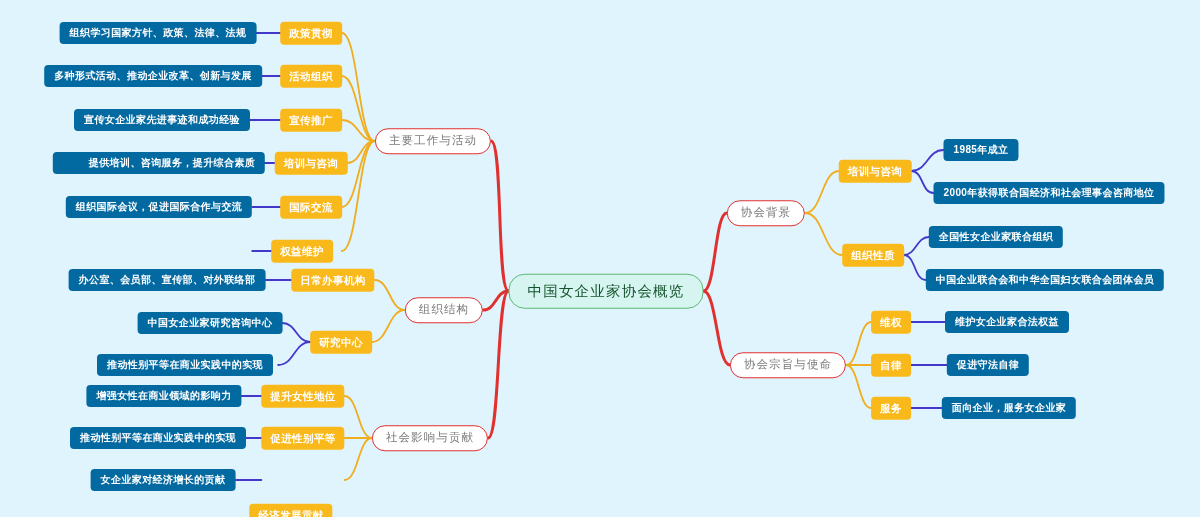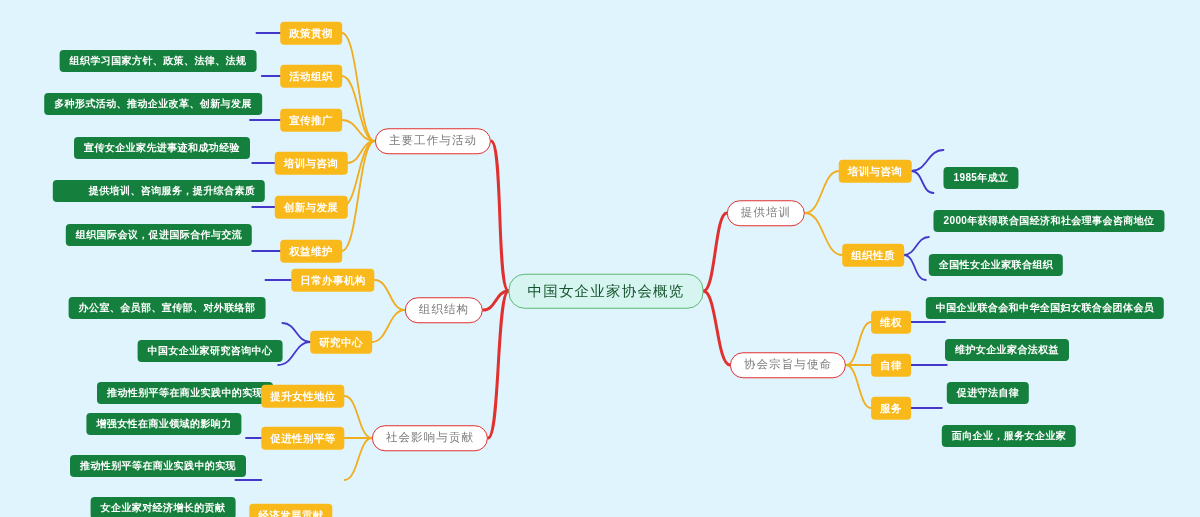--- a/index.html
+++ b/index.html
@@ -64,28 +64,27 @@
     background: #f9b91b;
     border-radius: 4px;
     color: #ffffff;
     font-size: 10.5px;
     font-weight: bold;
     padding: 6px 9px;
     letter-spacing: 0.4px;
   }
   
   .node.leaf {
-    background: #15803d;
+    background: #0369a1;
     border-radius: 4px;
     color: #ffffff;
     font-size: 10px;
     font-weight: bold;
     padding: 6px 10px;
     letter-spacing: 0.4px;
-    margin-top: 28px;
   }
 </style>
 </head>
 <body>
 
 <div id="mindmap">
   <svg class="edges" viewBox="0 0 1200 517">
       <path d="M 508.5 291 C 496.5 291, 503.1015625 141, 491.1015625 141" fill="none" stroke="#e03131" stroke-width="3" stroke-linecap="round"></path>
       <path d="M 374.8984375 141 C 358.3515625 141, 358.3515625 33, 341.8046875 33" fill="none" stroke="#f0ad1e" stroke-width="1.8" stroke-linecap="round"></path>
       <path d="M 280.1953125 33 C 268.1953125 33, 268.40625 33, 256.40625 33" fill="none" stroke="#4338ca" stroke-width="1.8" stroke-linecap="round"></path>
@@ -130,37 +129,37 @@
 <div class="node root" style="left: 606px; top: 291px;">中国女企业家协会概览</div>
     <div class="node branch" style="left: 433px; top: 141px;">主要工作与活动</div>
     <div class="node mid" style="left: 311px; top: 33px;">政策贯彻</div>
     <div class="node leaf" style="left: 158px; top: 33px;">组织学习国家方针、政策、法律、法规</div>
     <div class="node mid" style="left: 311px; top: 76px;">活动组织</div>
     <div class="node leaf" style="left: 153px; top: 76px;">多种形式活动、推动企业改革、创新与发展</div>
     <div class="node mid" style="left: 311px; top: 120px;">宣传推广</div>
     <div class="node leaf" style="left: 162px; top: 120px;">宣传女企业家先进事迹和成功经验</div>
     <div class="node mid" style="left: 311px; top: 163px;">培训与咨询</div>
     <div class="node leaf" style="left: 159px; top: 163px; padding-left: 36px;">提供培训、咨询服务，提升综合素质</div>
-    <div class="node mid" style="left: 311px; top: 207px;">创新与发展</div>
+    <div class="node mid" style="left: 311px; top: 207px;">国际交流</div>
     <div class="node leaf" style="left: 159px; top: 207px;">组织国际会议，促进国际合作与交流</div>
-    <div class="node mid" style="left: 311px; top: 251px;">权益维护</div>
+    <div class="node mid" style="left: 302px; top: 251px;">权益维护</div>
     <div class="node branch" style="left: 444px; top: 310px;">组织结构</div>
     <div class="node mid" style="left: 333px; top: 280px;">日常办事机构</div>
     <div class="node leaf" style="left: 167px; top: 280px;">办公室、会员部、宣传部、对外联络部</div>
     <div class="node mid" style="left: 341px; top: 342px;">研究中心</div>
     <div class="node leaf" style="left: 210px; top: 323px;">中国女企业家研究咨询中心</div>
     <div class="node leaf" style="left: 185px; top: 365px;">推动性别平等在商业实践中的实现</div>
     <div class="node branch" style="left: 430px; top: 438px;">社会影响与贡献</div>
     <div class="node mid" style="left: 303px; top: 396px;">提升女性地位</div>
     <div class="node leaf" style="left: 164px; top: 396px;">增强女性在商业领域的影响力</div>
     <div class="node mid" style="left: 303px; top: 438px;">促进性别平等</div>
     <div class="node leaf" style="left: 158px; top: 438px;">推动性别平等在商业实践中的实现</div>
     <div class="node mid" style="left: 291px; top: 480px; margin-top: 35px;">经济发展贡献</div>
     <div class="node leaf" style="left: 163px; top: 480px;">女企业家对经济增长的贡献</div>
-    <div class="node branch" style="left: 766px; top: 213px;">提供培训</div>
+    <div class="node branch" style="left: 766px; top: 213px;">协会背景</div>
     <div class="node mid" style="left: 875px; top: 171px;">培训与咨询</div>
     <div class="node leaf" style="left: 981px; top: 150px;">1985年成立</div>
     <div class="node leaf" style="left: 1049px; top: 193px;">2000年获得联合国经济和社会理事会咨商地位</div>
     <div class="node mid" style="left: 873px; top: 255px;">组织性质</div>
     <div class="node leaf" style="left: 996px; top: 237px;">全国性女企业家联合组织</div>
     <div class="node leaf" style="left: 1045px; top: 280px;">中国企业联合会和中华全国妇女联合会团体会员</div>
     <div class="node branch" style="left: 788px; top: 365px;">协会宗旨与使命</div>
     <div class="node mid" style="left: 891px; top: 322px;">维权</div>
     <div class="node leaf" style="left: 1007px; top: 322px;">维护女企业家合法权益</div>
     <div class="node mid" style="left: 891px; top: 365px;">自律</div>

